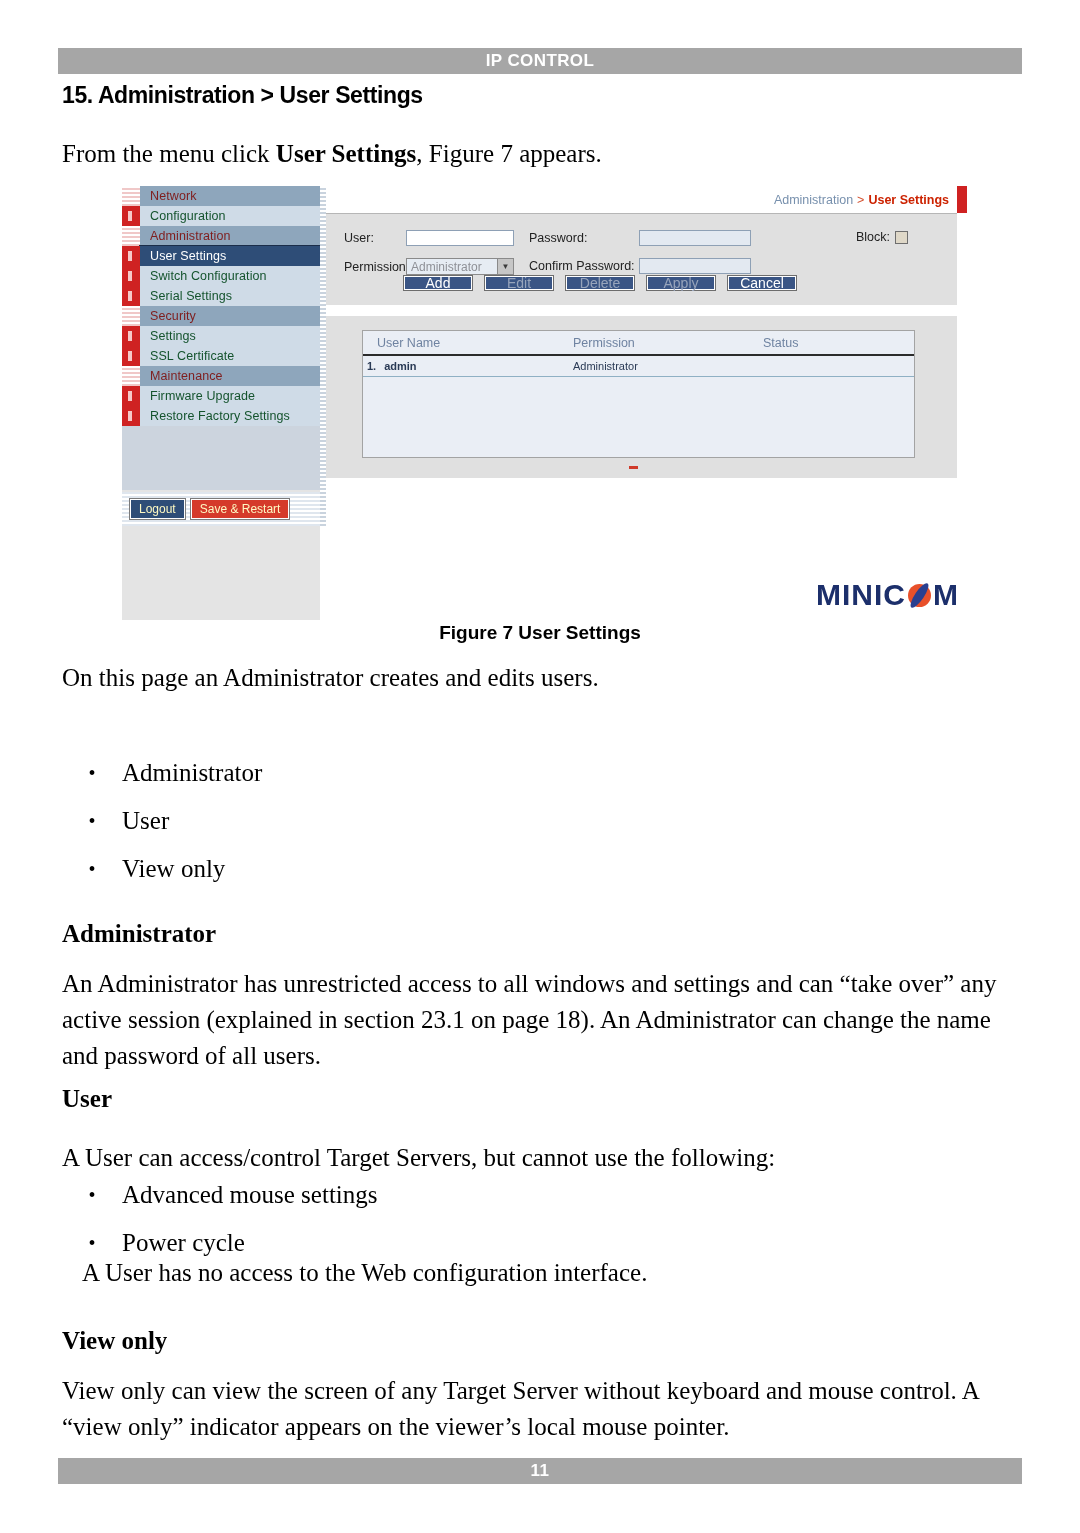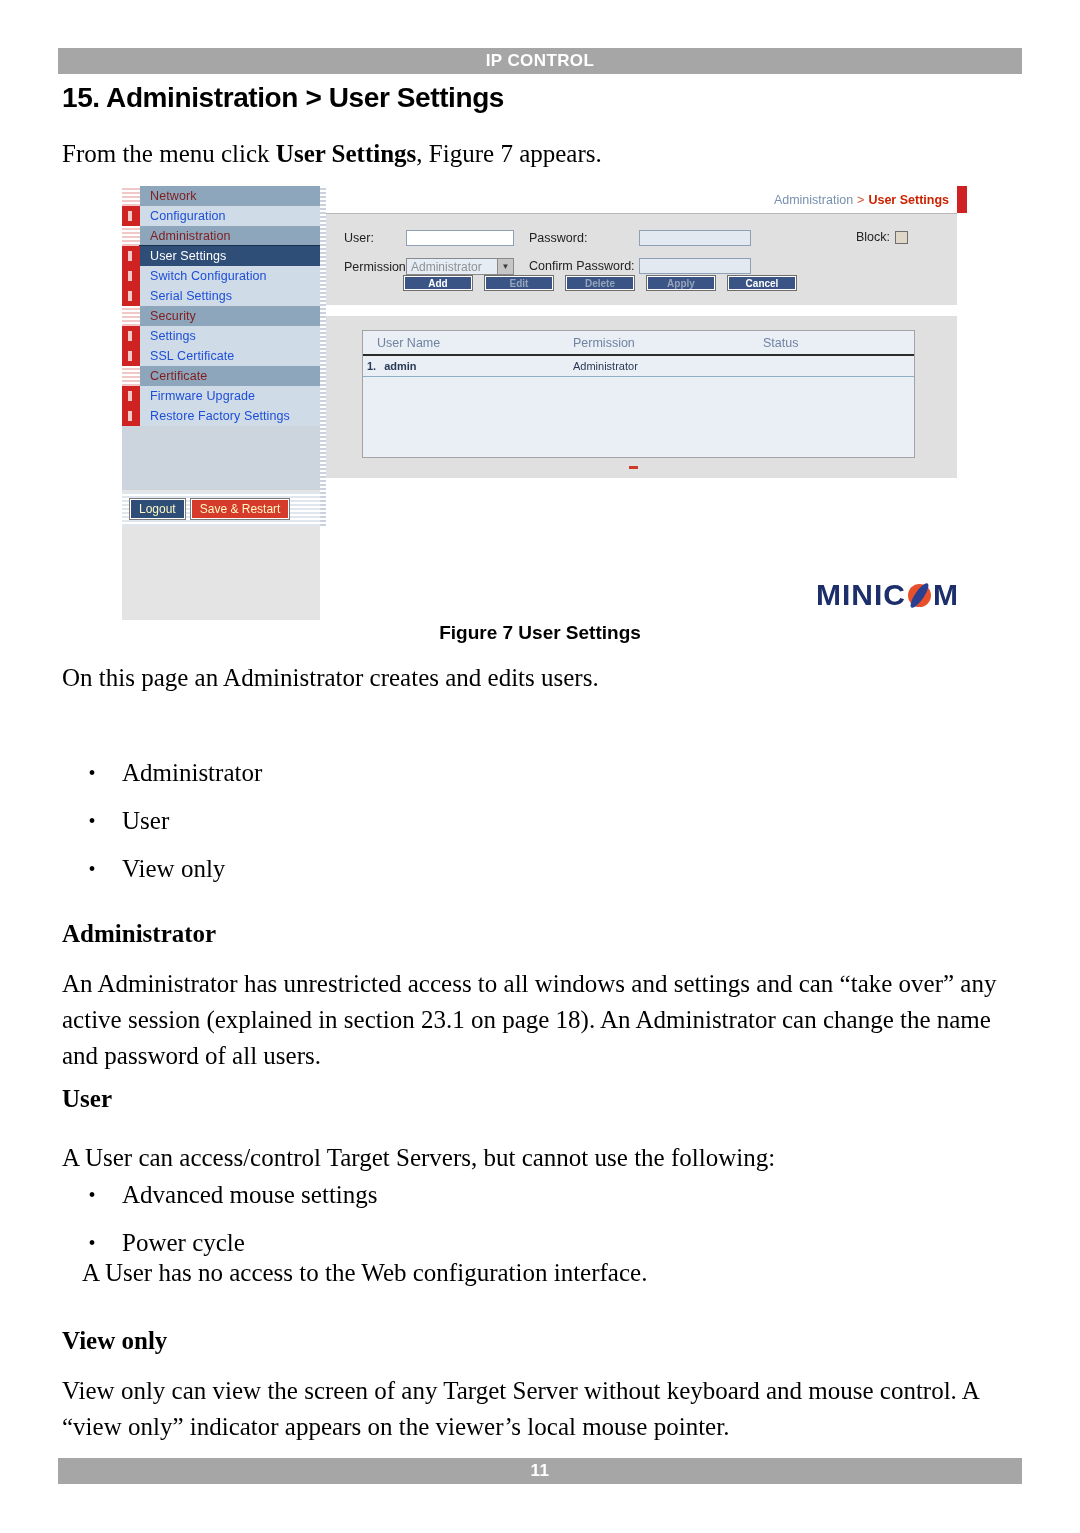--- a/index.html
+++ b/index.html
@@ -42,21 +42,21 @@
   .bar-header { top: 48px; }
   .bar-footer { top: 1458px; }
 
   
   .section-title {
     position: absolute;
     left: 62px;
     top: 82px;
     font-family: "Liberation Sans", "DejaVu Sans", sans-serif;
     font-weight: bold;
-    font-size: 28px;
+    font-size: 23px;
     letter-spacing: -0.4px;
     white-space: nowrap;
   }
   .para {
     position: absolute;
     left: 62px;
     width: 960px;
     font-size: 25px;
     line-height: 36px;
   }
@@ -137,21 +137,21 @@
     padding-left: 10px;
     font-size: 12.5px;
     letter-spacing: 0.1px;
   }
   .nav-row.group .nav-label {
     background: #8ea6bc;
     color: #7f1d1d;
   }
   .nav-row.item .nav-label {
     background: #cfdbe7;
-    color: #1d4ed8;
+    color: #14532d;
   }
   .nav-row.item.selected .nav-label {
     background: #2e4d77;
     color: #ffffff;
     outline: 1px solid #1b2d49;
   }
 
   .nav-actions {
     position: absolute;
     left: 0;
@@ -265,22 +265,22 @@
     display: flex;
     gap: 13px;
   }
   .fbtn {
     width: 68px;
     height: 14px;
     background: #3a5585;
     border: 1px solid #ffffff;
     box-shadow: 0 0 0 1px #6d6d6d;
     color: #ffffff;
-    font-size: 10px;
-    font-weight: bold;
+    font-size: 14px;
+    font-weight: normal;
     display: flex;
     align-items: center;
     justify-content: center;
     box-sizing: border-box;
   }
   .fbtn.dim { color: #97a4bb; }
 
   .list-panel {
     position: absolute;
     left: 0; top: 130px;
@@ -434,21 +434,21 @@
           <div class="nav-label">Settings</div>
         </div>
 
         <div class="nav-row item">
           <div class="nav-marker solid"></div>
           <div class="nav-label">SSL Certificate</div>
         </div>
 
         <div class="nav-row group">
           <div class="nav-marker hatch"></div>
-          <div class="nav-label">Certificate</div>
+          <div class="nav-label">Maintenance</div>
         </div>
 
         <div class="nav-row item">
           <div class="nav-marker solid"></div>
           <div class="nav-label">Firmware Upgrade</div>
         </div>
 
         <div class="nav-row item">
           <div class="nav-marker solid"></div>
           <div class="nav-label">Restore Factory Settings</div>

